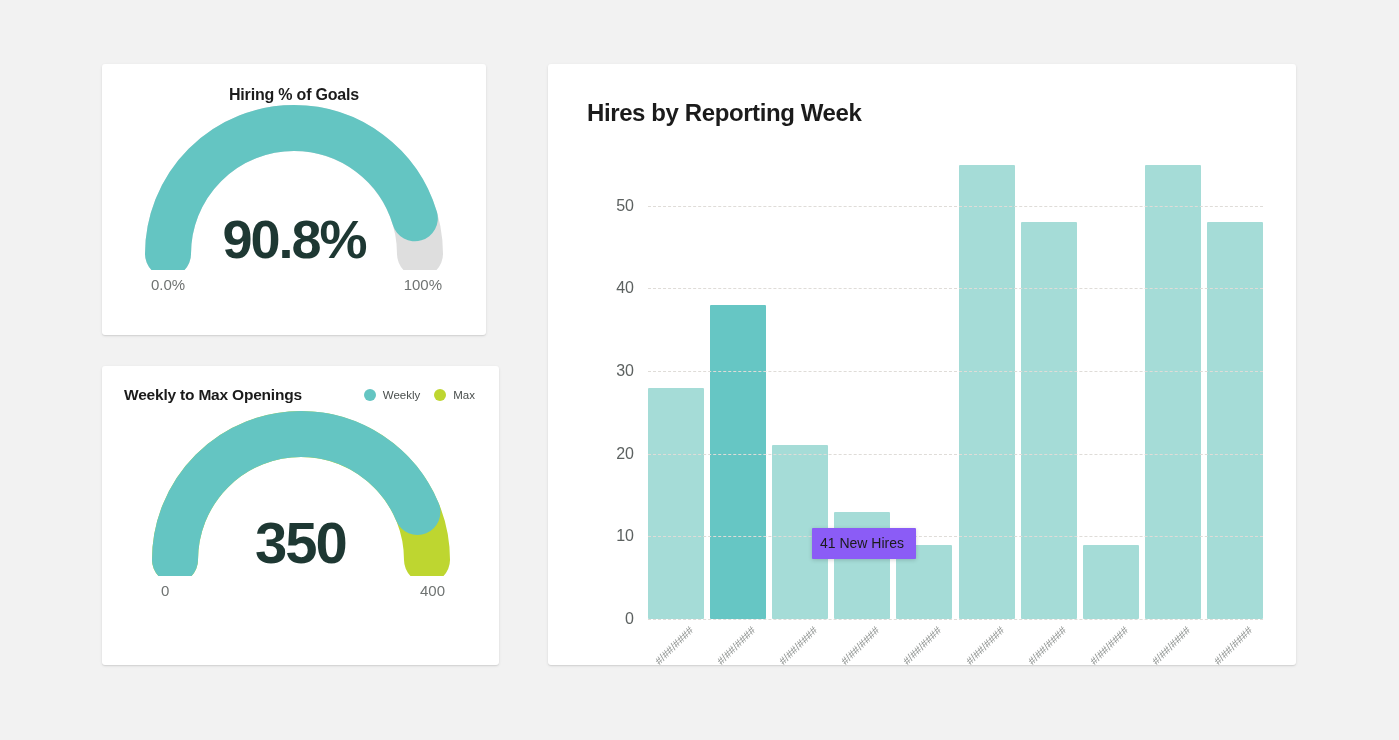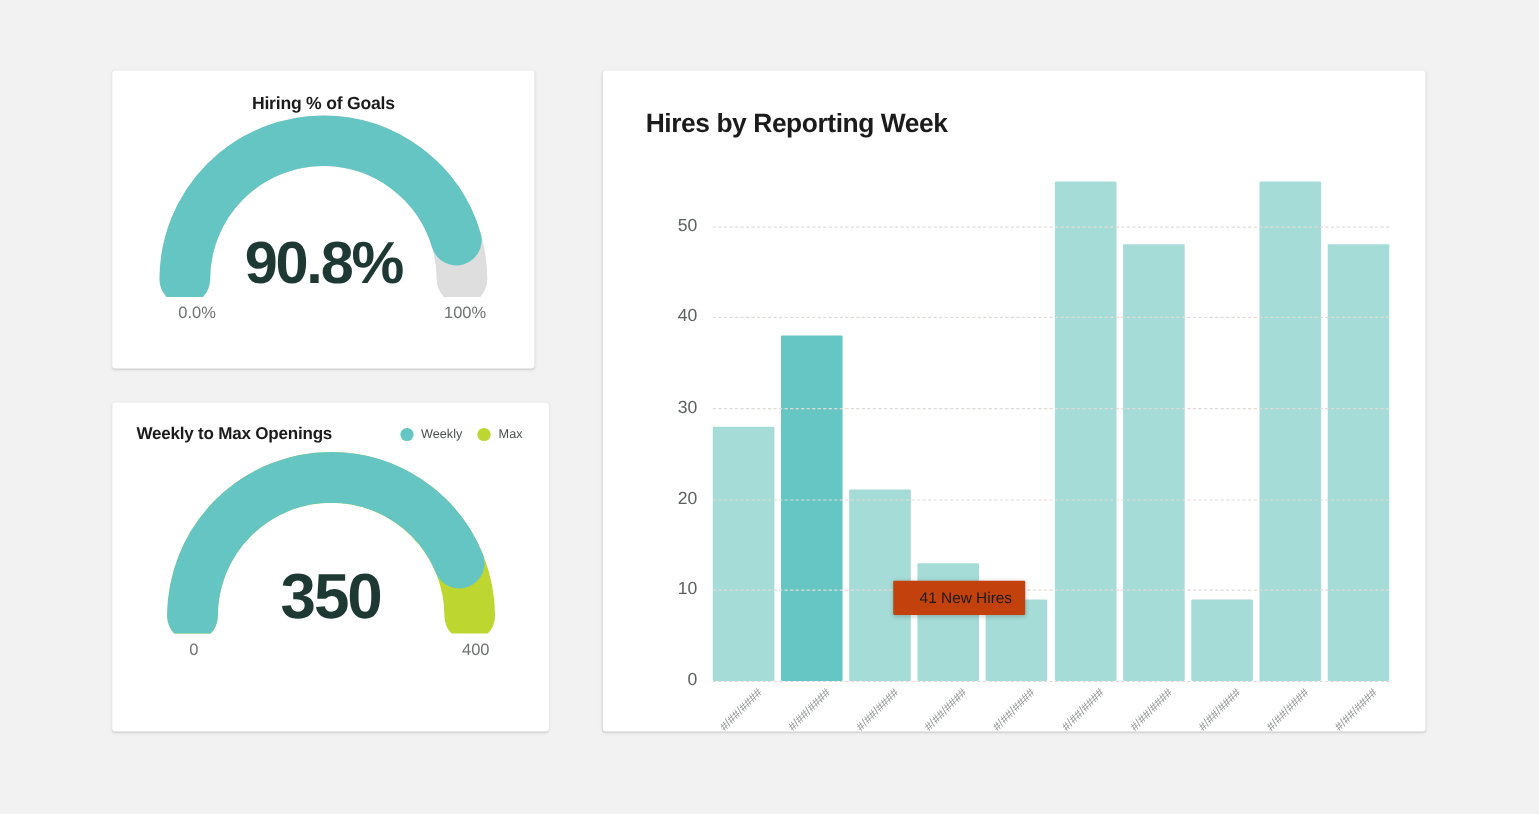--- a/index.html
+++ b/index.html
@@ -45,21 +45,21 @@
   }
   #gauge1-value { top: 108px; }
   #gauge2-value { top: 104px; font-size: 58px; }
 
   .gauge-axis {
     position: relative;
     font-size: 15px;
     color: #6f7372;
     height: 22px;
   }
-  .gauge-axis .min { position: absolute; left: 16px; }
+  .gauge-axis .min { position: absolute; left: 5px; }
   .gauge-axis .max { position: absolute; right: 0; }
   #gauge1-axis { margin: 6px 44px 0 44px; }
   #gauge2-axis { margin: 6px 54px 0 54px; }
 
   
   .gauge-header {
     display: flex;
     align-items: center;
     justify-content: space-between;
     padding: 20px 24px 0 22px;
@@ -132,23 +132,23 @@
     left: 50%;
     margin-top: 16px;
     font-size: 11px;
     color: #8d918f;
     white-space: nowrap;
     transform-origin: left top;
     transform: rotate(-45deg) translateX(-68%);
   }
   .tooltip {
     position: absolute;
-    background: #c2410c;
+    background: #8b5cf6;
     box-shadow: 0 1px 4px rgba(0,0,0,0.18);
-    padding: 7px 12px 8px 24px;
+    padding: 7px 12px 8px 8px;
     font-size: 14px;
     color: #1b1b1b;
     white-space: nowrap;
     border-radius: 1px;
   }
 </style>
 </head>
 <body>
 
 <div class="canvas">

